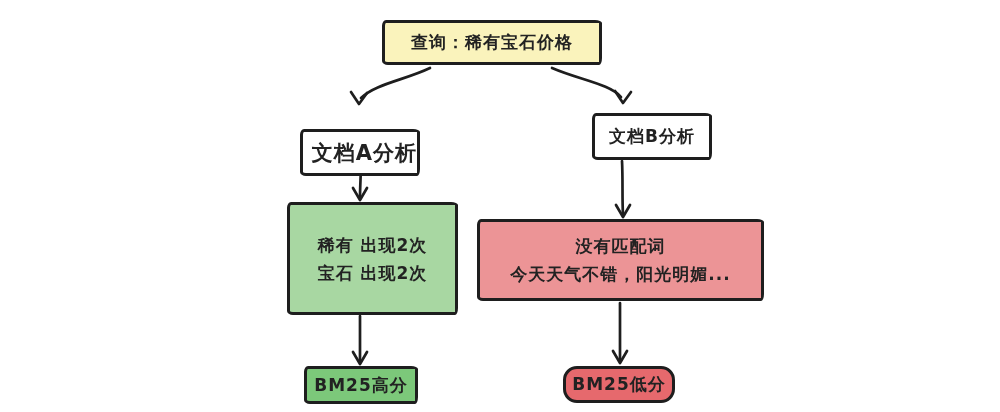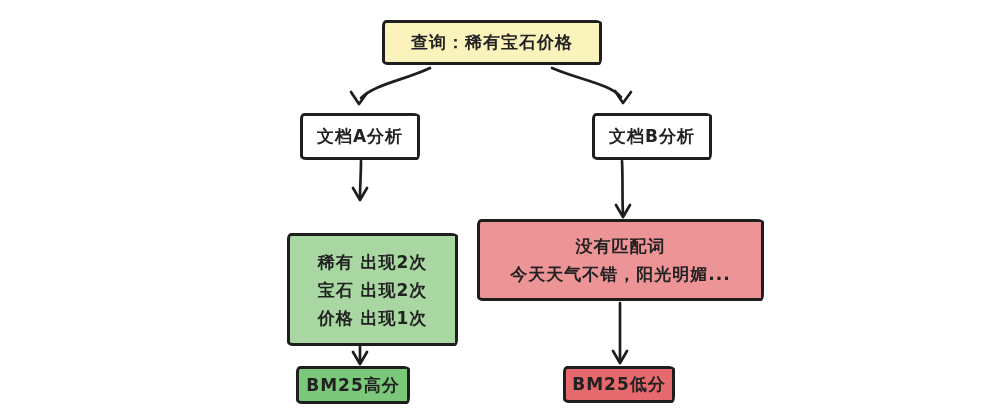--- a/index.html
+++ b/index.html
@@ -35,25 +35,25 @@
     justify-content: center;
     text-align: center;
     font-weight: 600;
     letter-spacing: 1px;
     
     border-radius: 4px 7px 3px 6px / 6px 3px 7px 4px;
   }
   .node .line { display: block; }
 
   .node-query   { left: 382px; top: 20px;  width: 220px; height: 45px;  font-size: 17px; }
-  .node-doc-a   { left: 300px; top: 113px; width: 120px; height: 47px;  font-size: 17px; }
+  .node-doc-a   { left: 300px; top: 129px; width: 120px; height: 47px;  font-size: 21px; align-items: flex-end; }
   .node-doc-b   { left: 560px; top: 113px; width: 120px; height: 47px;  font-size: 17px; }
-  .node-res-a   { left: 287px; top: 202px; width: 171px; height: 113px; font-size: 17px; line-height: 28px; margin-top: 31px; }
+  .node-res-a   { left: 287px; top: 202px; width: 171px; height: 113px; font-size: 17px; line-height: 28px; }
   .node-res-b   { left: 477px; top: 219px; width: 287px; height: 82px;  font-size: 17px; line-height: 28px; }
-  .node-score-a { left: 296px; top: 366px; width: 114px; height: 38px;  font-size: 17px; }
+  .node-score-a { left: 304px; top: 366px; width: 114px; height: 38px;  font-size: 17px; }
   .node-score-b { left: 563px; top: 366px; width: 112px; height: 37px;  font-size: 17px; }
 </style>
 </head>
 <body>
 
 <div class="canvas">
 
   <svg class="arrows" viewBox="0 0 1000 412">
 
     <path d="M430,68 C405,80 375,84 361,98"></path>
@@ -83,29 +83,28 @@
     <span class="line">文档A分析</span>
   </div>
 
   <div class="node node-doc-b" style="background-color: rgb(255, 255, 255); margin-left: 32px;">
     <span class="line">文档B分析</span>
   </div>
 
   <div class="node node-res-a" style="background-color: rgb(168, 215, 162);">
     <span class="line">稀有 出现2次</span>
     <span class="line">宝石 出现2次</span>
-    <span class="line">价格 出现1次</span>
   </div>
 
   <div class="node node-res-b" style="background-color: rgb(236, 148, 150);">
     <span class="line">没有匹配词</span>
     <span class="line">今天天气不错，阳光明媚...</span>
   </div>
 
   <div class="node node-score-a" style="background-color: rgb(124, 200, 122);">
     <span class="line">BM25高分</span>
   </div>
 
-  <div class="node node-score-b" style="background-color: rgb(230, 105, 109);">
+  <div class="node node-score-b" style="background-color: rgb(230, 105, 109); border-radius: 14px;">
     <span class="line">BM25低分</span>
   </div>
 
 </div>
 
 </body></html>

